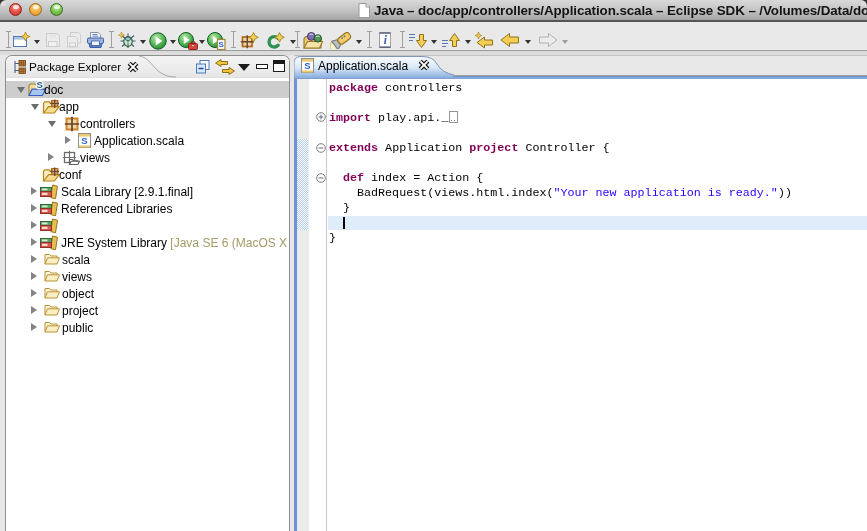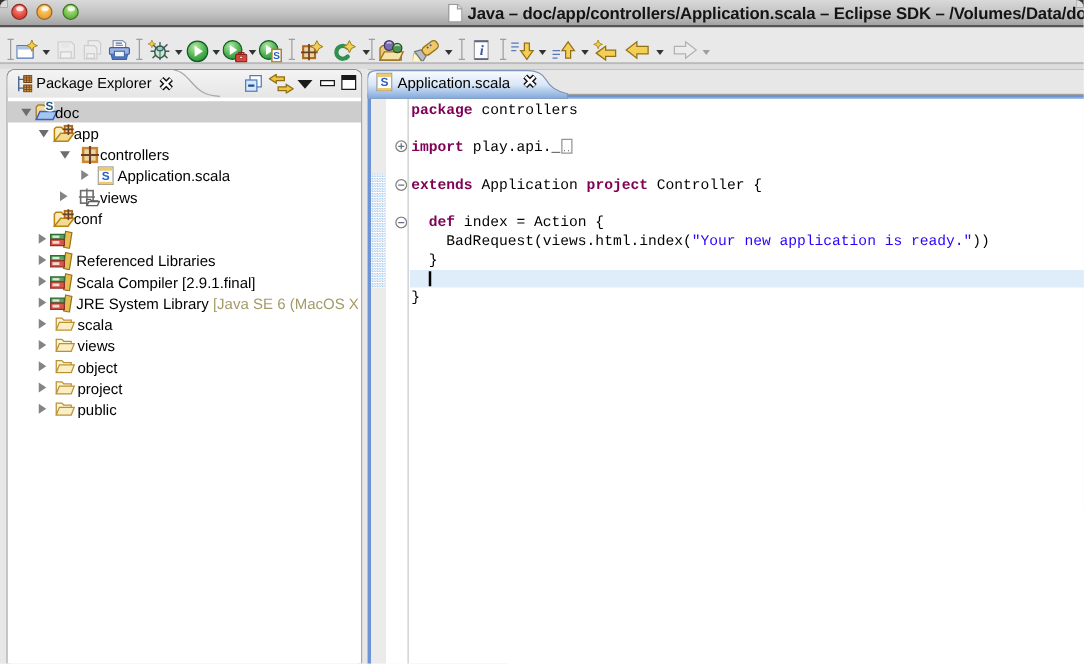--- a/index.html
+++ b/index.html
@@ -293,20 +293,21 @@
       </div>
       <div class="row" style="top:104px">
         <span class="tri c" style="left:25px"></span>
         <svg class="ticon" style="left:34px" width="19" height="15" viewBox="0 0 19 15">
           <polygon points="12.5,1 17.5,2.2 15.5,14.8 10.8,13.6" fill="#e8bd52" stroke="#97731c"></polygon>
           <rect x="0.5" y="3.5" width="11" height="4" fill="#5aa360" stroke="#2e6b36"></rect>
           <rect x="2" y="4.5" width="5.5" height="1.8" fill="#d8ecd8" stroke="none"></rect>
           <rect x="0.5" y="7.5" width="11" height="5" fill="#d4584a" stroke="#93302a"></rect>
           <rect x="2" y="8.8" width="5.5" height="2.2" fill="#f2dad4" stroke="none"></rect>
         </svg>
+        <span class="lbl" style="left:55px">Scala Library [2.9.1.final]</span>
       </div>
       <div class="row" style="top:121px">
         <span class="tri c" style="left:25px"></span>
         <svg class="ticon" style="left:34px" width="19" height="15" viewBox="0 0 19 15">
           <polygon points="12.5,1 17.5,2.2 15.5,14.8 10.8,13.6" fill="#e8bd52" stroke="#97731c"></polygon>
           <rect x="0.5" y="3.5" width="11" height="4" fill="#5aa360" stroke="#2e6b36"></rect>
           <rect x="2" y="4.5" width="5.5" height="1.8" fill="#d8ecd8" stroke="none"></rect>
           <rect x="0.5" y="7.5" width="11" height="5" fill="#d4584a" stroke="#93302a"></rect>
           <rect x="2" y="8.8" width="5.5" height="2.2" fill="#f2dad4" stroke="none"></rect>
         </svg>
@@ -314,21 +315,20 @@
       </div>
       <div class="row" style="top:138px">
         <span class="tri c" style="left:25px"></span>
         <svg class="ticon" style="left:34px" width="19" height="15" viewBox="0 0 19 15">
           <polygon points="12.5,1 17.5,2.2 15.5,14.8 10.8,13.6" fill="#e8bd52" stroke="#97731c"></polygon>
           <rect x="0.5" y="3.5" width="11" height="4" fill="#5aa360" stroke="#2e6b36"></rect>
           <rect x="2" y="4.5" width="5.5" height="1.8" fill="#d8ecd8" stroke="none"></rect>
           <rect x="0.5" y="7.5" width="11" height="5" fill="#d4584a" stroke="#93302a"></rect>
           <rect x="2" y="8.8" width="5.5" height="2.2" fill="#f2dad4" stroke="none"></rect>
         </svg>
-        <span class="lbl" style="left:55px">Scala Compiler [2.9.1.final]</span>
       </div>
       <div class="row" style="top:155px">
         <span class="tri c" style="left:25px"></span>
         <svg class="ticon" style="left:34px" width="19" height="15" viewBox="0 0 19 15">
           <polygon points="12.5,1 17.5,2.2 15.5,14.8 10.8,13.6" fill="#e8bd52" stroke="#97731c"></polygon>
           <rect x="0.5" y="3.5" width="11" height="4" fill="#5aa360" stroke="#2e6b36"></rect>
           <rect x="2" y="4.5" width="5.5" height="1.8" fill="#d8ecd8" stroke="none"></rect>
           <rect x="0.5" y="7.5" width="11" height="5" fill="#d4584a" stroke="#93302a"></rect>
           <rect x="2" y="8.8" width="5.5" height="2.2" fill="#f2dad4" stroke="none"></rect>
         </svg>

